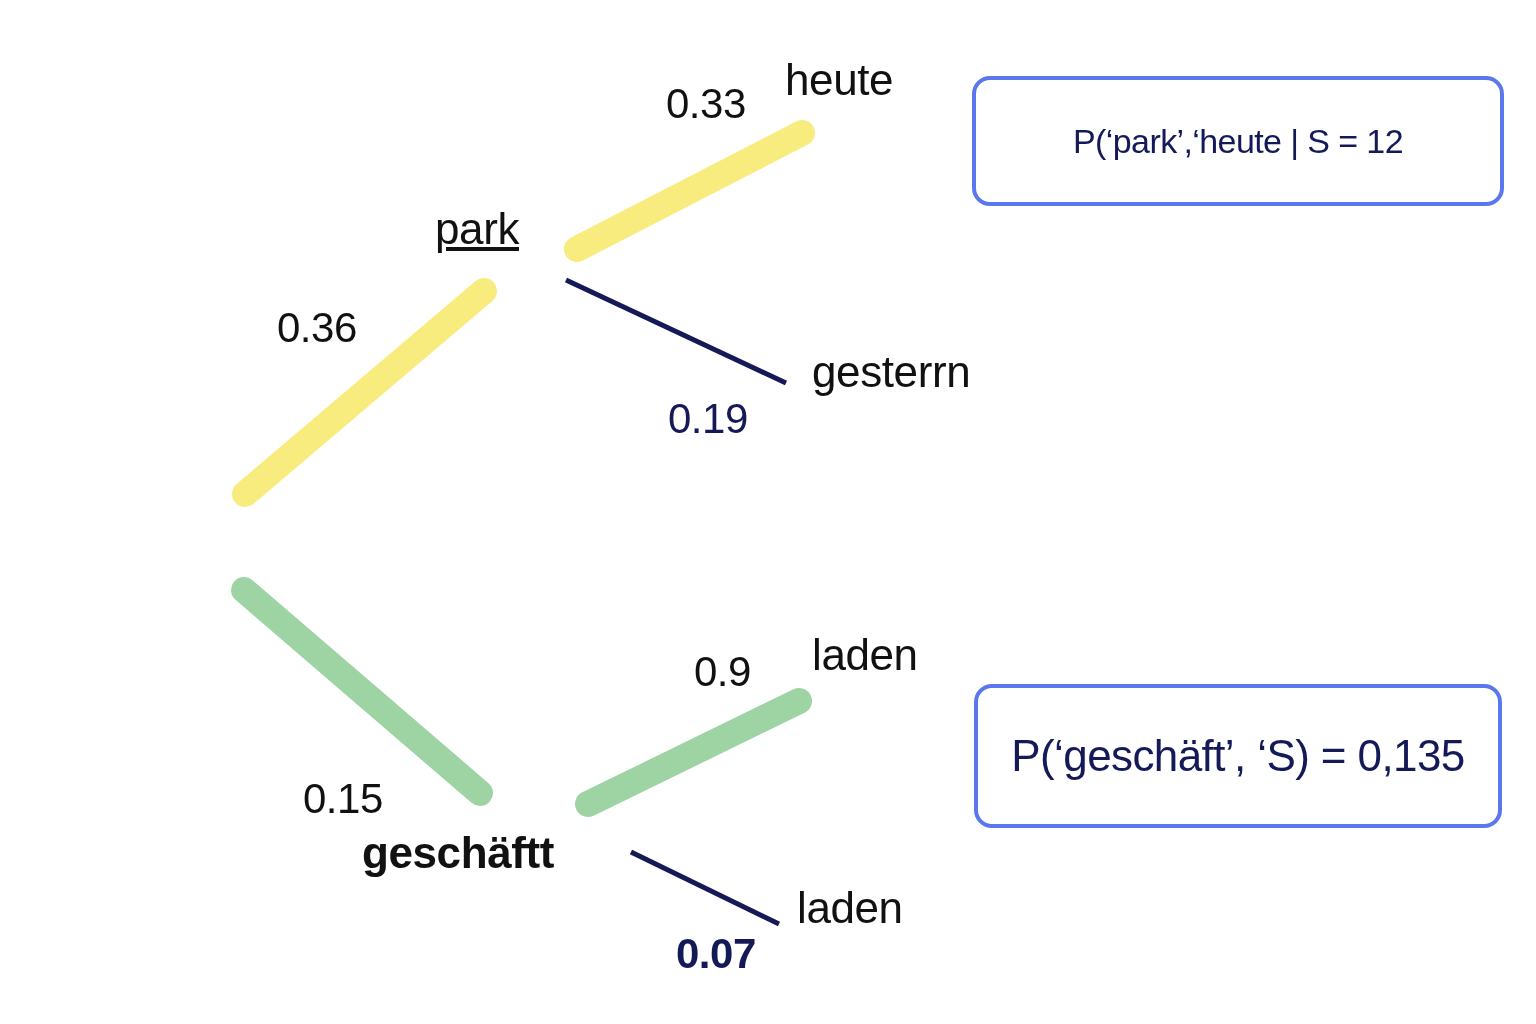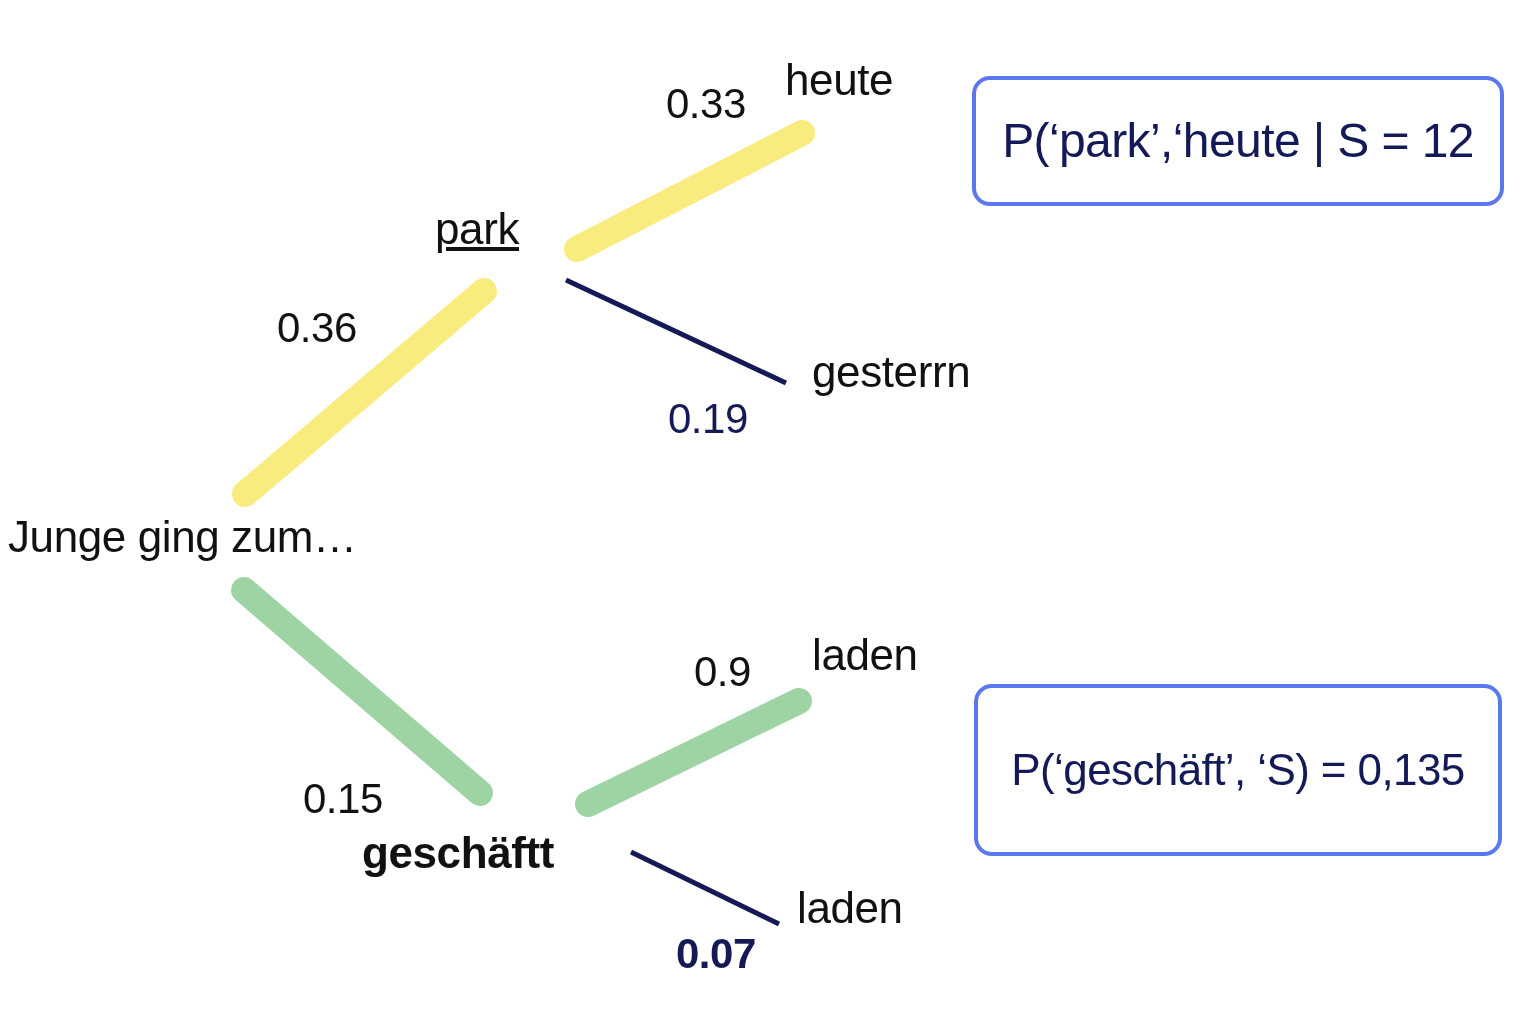--- a/index.html
+++ b/index.html
@@ -62,44 +62,43 @@
     font-family: "Liberation Sans", sans-serif;
     color: #141a58;
     white-space: nowrap;
     line-height: 1;
     letter-spacing: -0.6px;
   }
   #prob-box-1 {
     left: 972px; top: 76px;
     width: 532px; height: 130px;
   }
-  #prob-box-1 .prob-box-text { font-size: 48px; }
+  #prob-box-1 .prob-box-text { font-size: 34px; }
   #prob-box-2 {
     left: 974px; top: 684px;
-    width: 528px; height: 172px;
+    width: 528px; height: 144px;
   }
   #prob-box-2 .prob-box-text { font-size: 44px; }
 </style>
 </head>
 <body>
 
 <div id="canvas">
 
   <svg id="edges" viewBox="0 0 1536 1024" xmlns="http://www.w3.org/2000/svg">
 
     <line x1="245" y1="494" x2="484" y2="291" stroke="#f9ec7e" stroke-width="26" stroke-linecap="round"></line>
     <line x1="244" y1="590" x2="480" y2="793" stroke="#9ed3a4" stroke-width="26" stroke-linecap="round"></line>
     <line x1="577" y1="249" x2="802" y2="133" stroke="#f9ec7e" stroke-width="26" stroke-linecap="round"></line>
     <line x1="588" y1="804" x2="799" y2="701" stroke="#9ed3a4" stroke-width="26" stroke-linecap="round"></line>
 
     <line x1="566" y1="280" x2="786" y2="383" stroke="#151a56" stroke-width="5" stroke-linecap="butt"></line>
     <line x1="631" y1="852" x2="779" y2="924" stroke="#151a56" stroke-width="5" stroke-linecap="butt"></line>
   </svg>
 
-  <div class="node-label" id="node-root" style="left:8px; top:515px;">Junge ging zum…</div>
 
   <div class="node-label" id="node-park" style="left:435px; top:207px;text-decoration:underline;">park</div>
 
   <div class="node-label" id="node-geschaeft" style="left:362px; top:831px;font-weight:bold;">geschäftt</div>
 
   <div class="node-label" id="node-heute" style="left:785px; top:58px;">heute</div>
 
   <div class="node-label" id="node-gesterrn" style="left:812px; top:350px;">gesterrn</div>
 
   <div class="node-label" id="node-laden" style="left:812px; top:633px;">laden</div>

